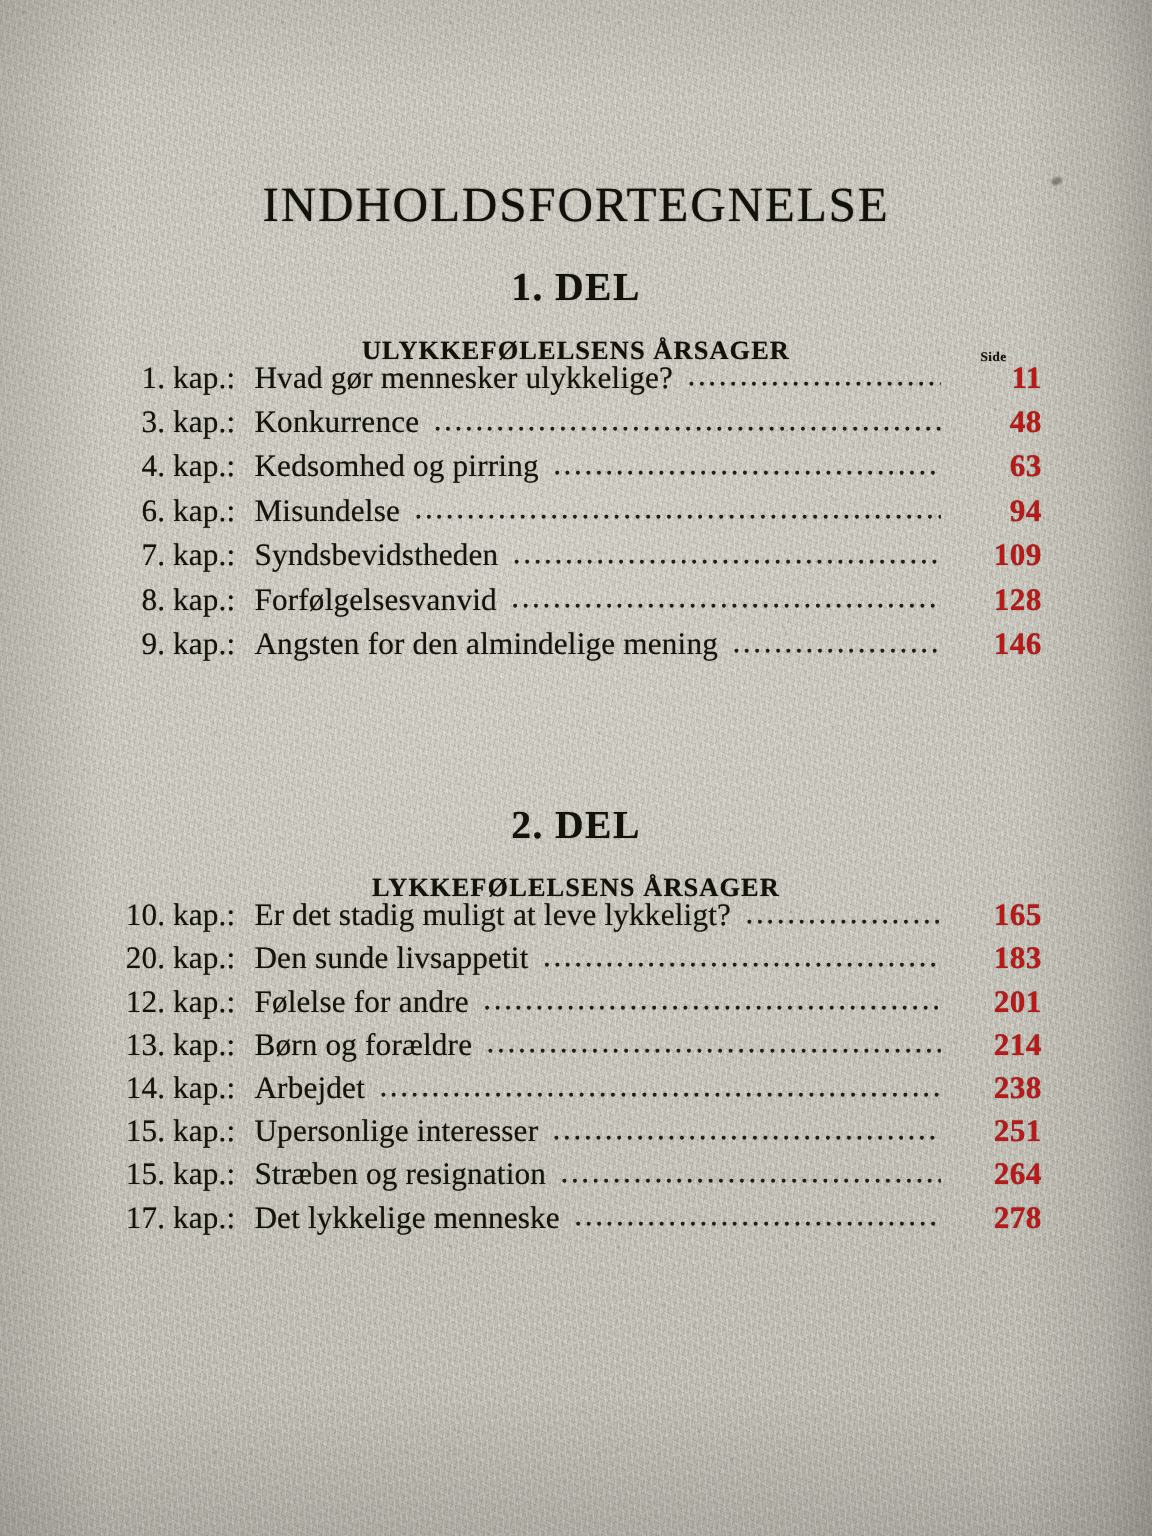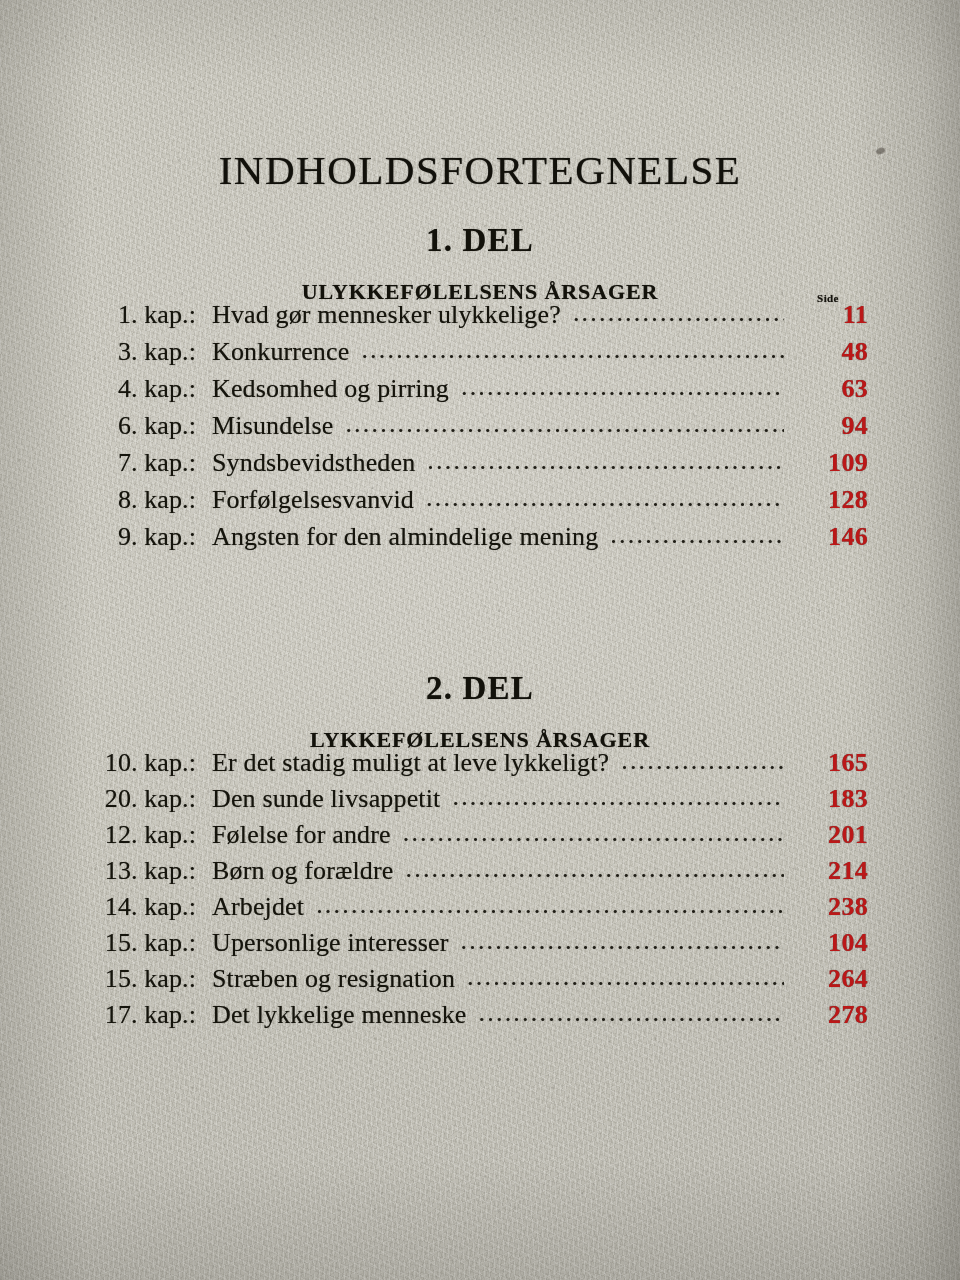--- a/index.html
+++ b/index.html
@@ -304,21 +304,21 @@
       <div class="toc-row">
         <span class="chap-label">14. kap.:</span>
         <span class="chap-title">Arbejdet</span>
         <span class="leader"></span>
         <span class="page-num">238</span>
       </div>
       <div class="toc-row">
         <span class="chap-label">15. kap.:</span>
         <span class="chap-title">Upersonlige interesser</span>
         <span class="leader"></span>
-        <span class="page-num">104</span>
+        <span class="page-num">251</span>
       </div>
       <div class="toc-row">
         <span class="chap-label">15. kap.:</span>
         <span class="chap-title">Stræben og resignation</span>
         <span class="leader"></span>
         <span class="page-num">264</span>
       </div>
       <div class="toc-row">
         <span class="chap-label">17. kap.:</span>
         <span class="chap-title">Det lykkelige menneske</span>

